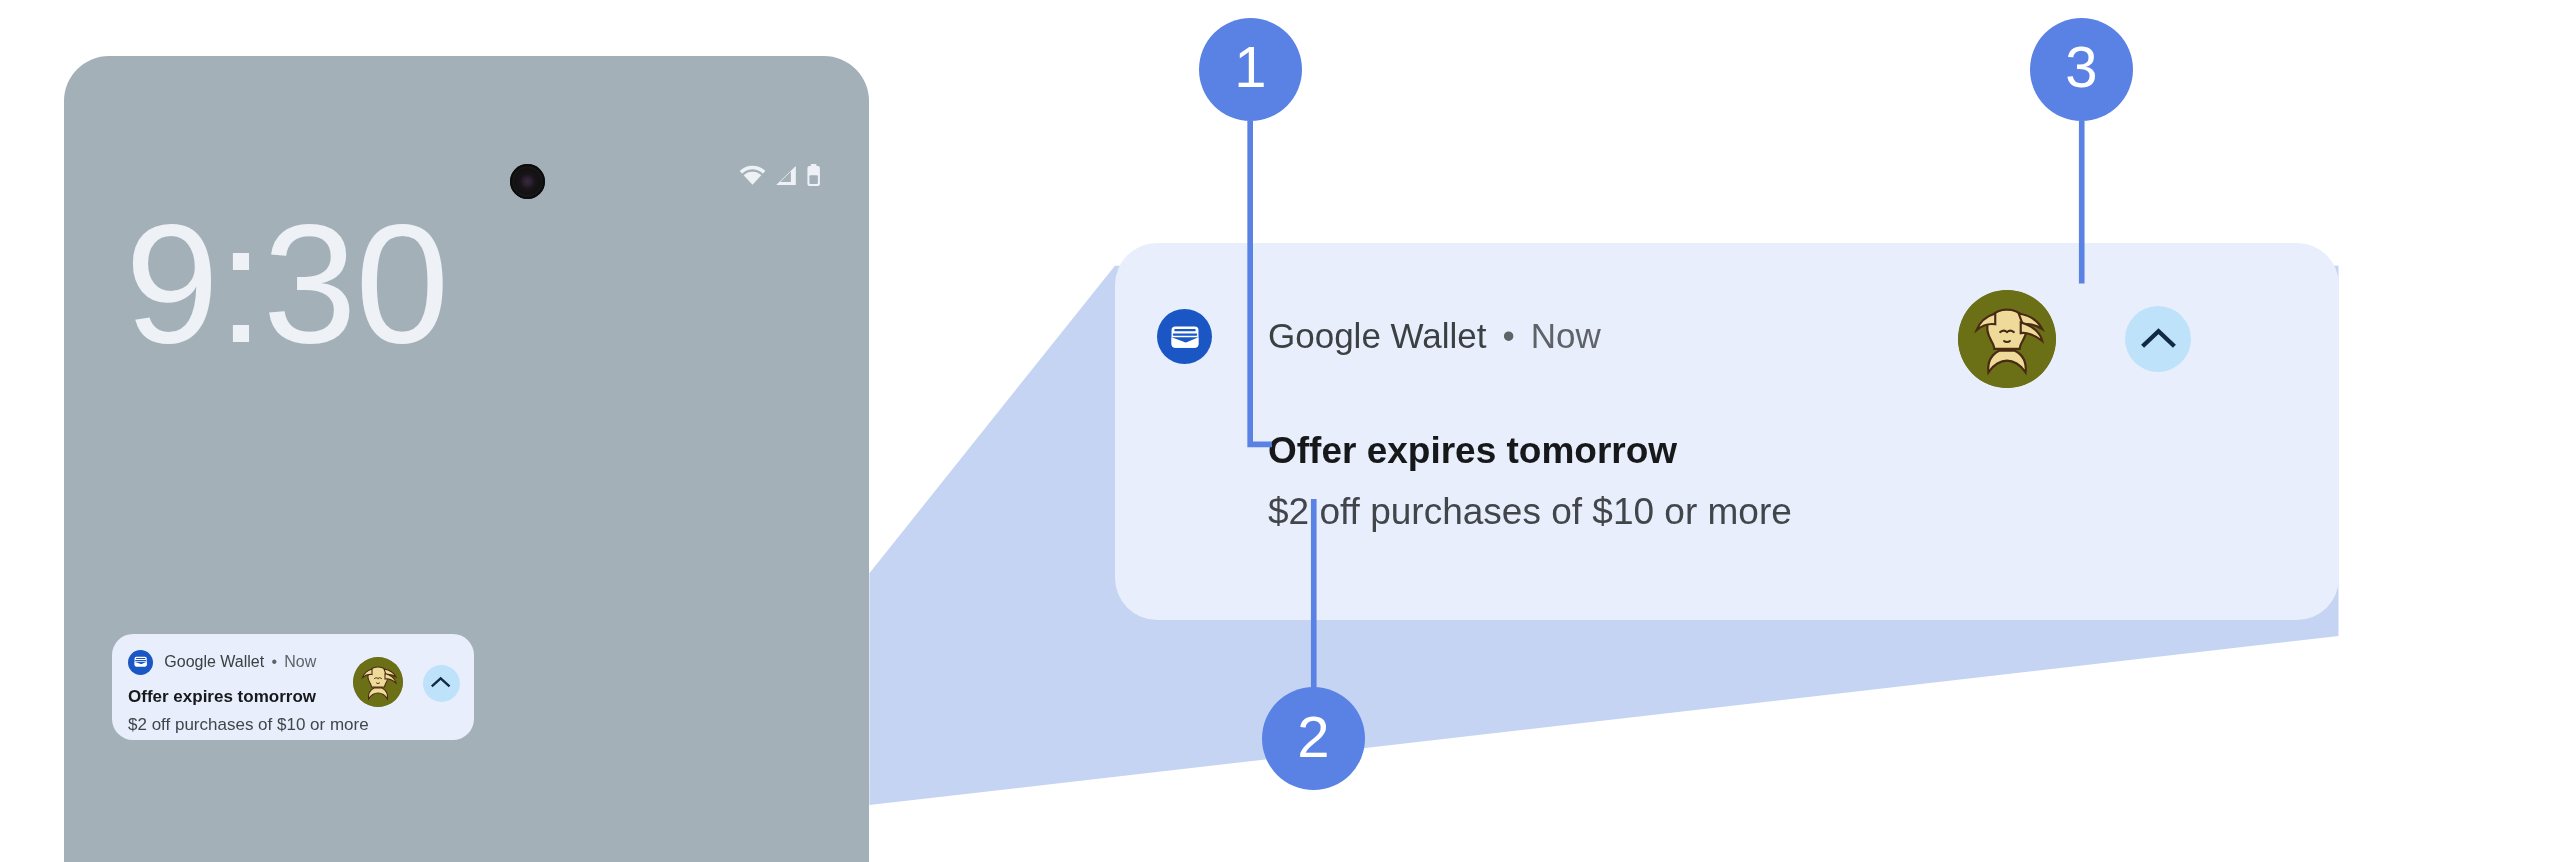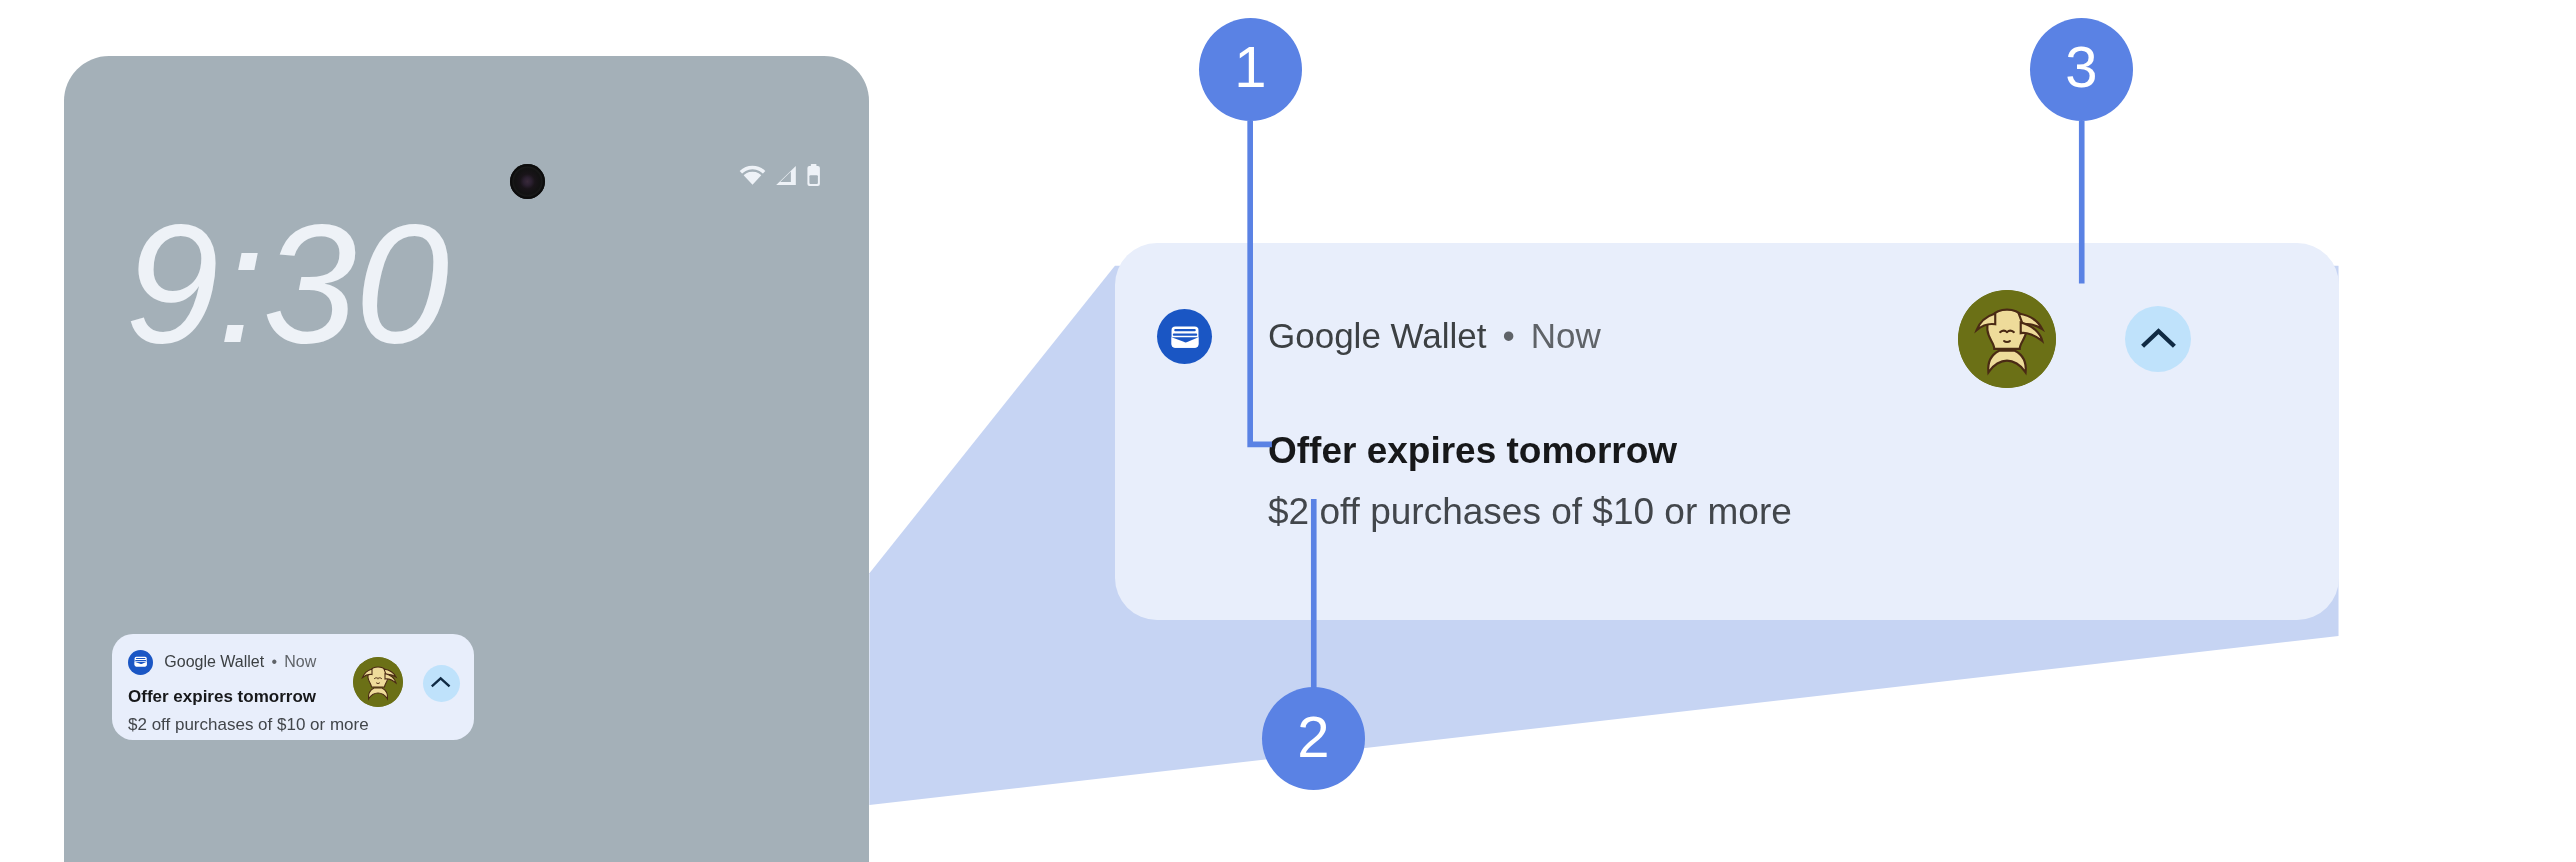--- a/index.html
+++ b/index.html
@@ -53,21 +53,20 @@
   .statusbar svg { display: block; }
   .clock {
     position: absolute;
     left: 61px;
     top: 143px;
     font-size: 169px;
     line-height: 1;
     font-weight: 300;
     color: #eef2f7;
     letter-spacing: -1.6px;
-    font-style: italic;
   }
 
   
   .notif-small {
     position: absolute;
     left: 48px;
     top: 578px;
     width: 362px;
     height: 106px;
     background: #e8eefb;

